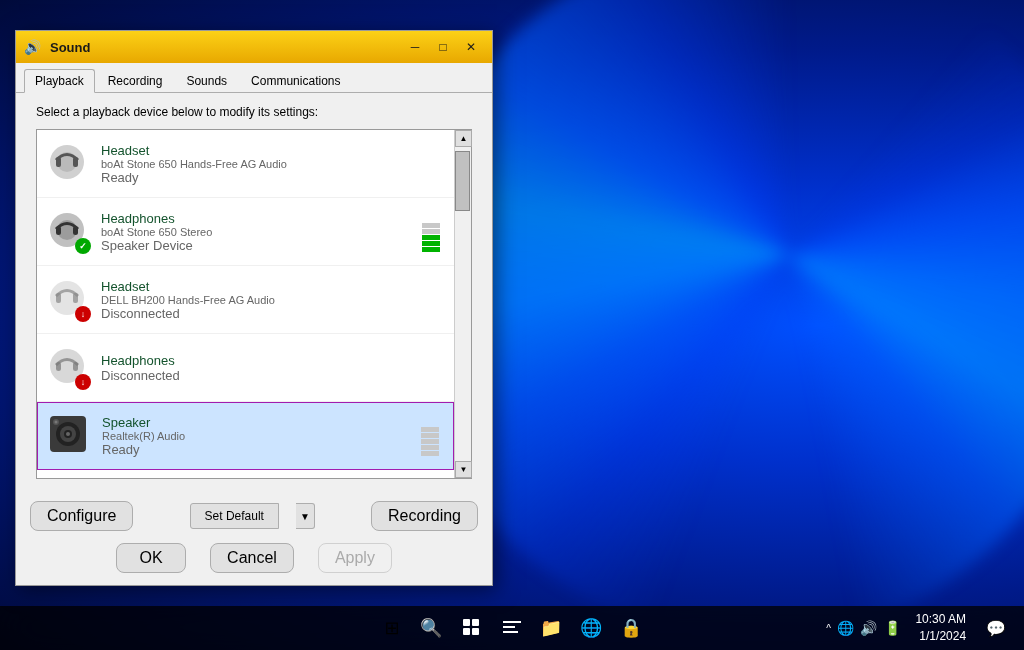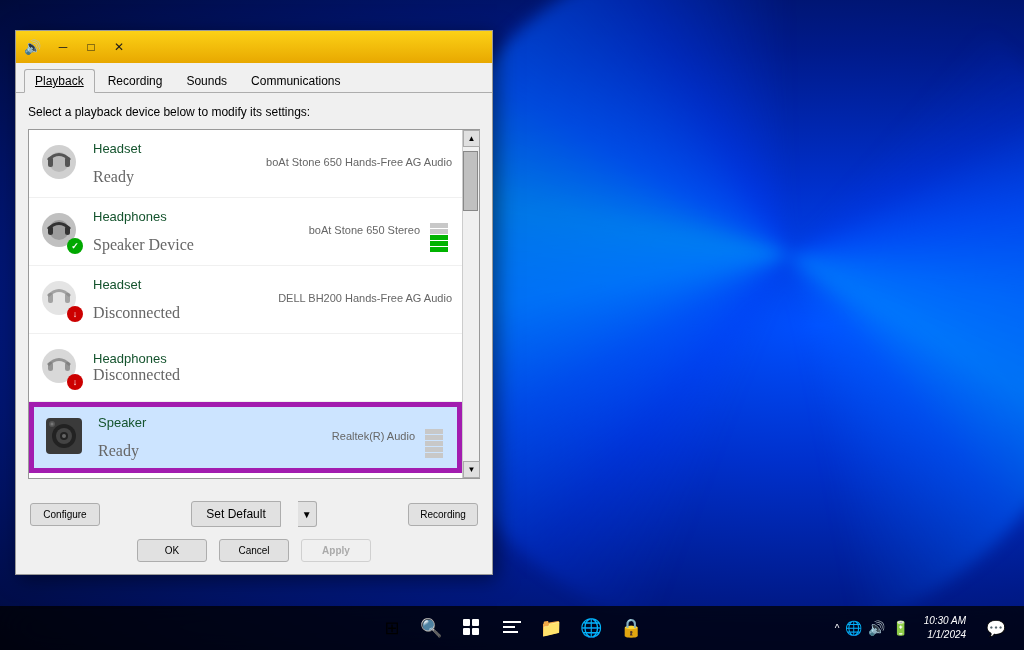--- a/index.html
+++ b/index.html
@@ -88,25 +88,24 @@
     }
     .sys-tray {
       display: flex;
       align-items: center;
       gap: 6px;
       color: white;
       font-size: 11px;
     }
     .clock {
       color: white;
-      font-size: 10px;
+      font-size: 12px;
       text-align: right;
       line-height: 1.4;
       padding: 0 8px;
-      font-style: italic;
     }
 
     
     .dialog {
       position: absolute;
       top: 30px;
       left: 15px;
       width: 478px;
       background: #f0f0f0;
       border: 1px solid #999;
@@ -173,26 +172,25 @@
       border-radius: 3px 3px 0 0;
       color: #000;
       background: transparent;
       margin-bottom: -1px;
     }
     .tab.active {
       background: #f0f0f0;
       border: 1px solid #adadad;
       border-bottom: 1px solid #f0f0f0;
       font-weight: 500;
-      text-decoration: underline;
     }
 
     
     .dialog-content {
-      padding: 12px 12px;
+      padding: 12px 20px;
     }
     .dialog-desc {
       font-size: 12px;
       color: #000;
       margin-bottom: 10px;
     }
 
     
     .device-list-container {
       border: 1px solid #999;
@@ -209,21 +207,21 @@
       display: flex;
       align-items: center;
       padding: 8px 10px;
       gap: 10px;
       cursor: pointer;
       border-bottom: 1px solid #f0f0f0;
       min-height: 68px;
     }
     .device-item.selected {
       background: #cce4ff;
-      border: 5px solid #a21caf;
+      border: 1px solid #a21caf;
     }
 
     .device-icon-wrap {
       position: relative;
       width: 44px;
       height: 44px;
       flex-shrink: 0;
     }
     .device-icon {
       width: 40px;
@@ -258,26 +256,24 @@
       flex: 1;
     }
     .device-name {
       font-size: 13px;
       font-weight: 500;
       color: #14532d;
     }
     .device-sub {
       font-size: 11px;
       color: #666;
-      text-align: right;
     }
     .device-status {
-      font-size: 16px;
+      font-size: 13px;
       color: #666;
-      font-family: Liberation Serif, serif;
     }
 
     
     .vol-indicator {
       display: flex;
       flex-direction: column;
       justify-content: flex-end;
       gap: 1px;
       width: 18px;
       height: 40px;
@@ -323,34 +319,33 @@
     }
 
     
     .dialog-buttons-row {
       display: flex;
       align-items: center;
       padding: 10px 14px 8px 14px;
       gap: 6px;
     }
     .btn {
-      padding: 5px 4px;
-      font-size: 10px;
+      padding: 5px 16px;
+      font-size: 16px;
       border: 1px solid #adadad;
       background: #e1e1e1;
       cursor: pointer;
-      border-radius: 3px;
+      border-radius: 8px;
       min-width: 70px;
     }
     .btn:disabled, .btn.disabled {
       color: #aaa;
       background: #f0f0f0;
       cursor: default;
       border-color: #d0d0d0;
-      font-weight: bold;
     }
 
     .set-default-group {
       display: flex;
       margin: 0 auto;
       gap: 17px;
     }
     .set-default-btn {
       padding: 5px 14px;
       font-size: 12px;
@@ -365,35 +360,36 @@
       border: 1px solid #adadad;
       border-left: none;
       background: #e1e1e1;
       cursor: pointer;
       border-radius: 0 3px 3px 0;
     }
 
     .ok-cancel-row {
       display: flex;
       justify-content: center;
-      gap: 12px;
+      gap: 24px;
       padding: 4px 14px 12px 14px;
     }
   </style>
 </head>
 <body>
 
 <div class="desktop-bg">
   <div class="bg-swirl"></div>
 </div>
 
 <div class="dialog">
 
   <div class="title-bar">
     <div class="title-bar-icon">🔊</div>
+    <span class="title-bar-text">Sound</span>
     <div class="title-bar-controls">
       <button class="title-btn">─</button>
       <button class="title-btn">□</button>
       <button class="title-btn close">✕</button>
     </div>
   </div>
 
   <div class="tabs">
     <div class="tab active">Playback</div>
     <div class="tab">Recording</div>

